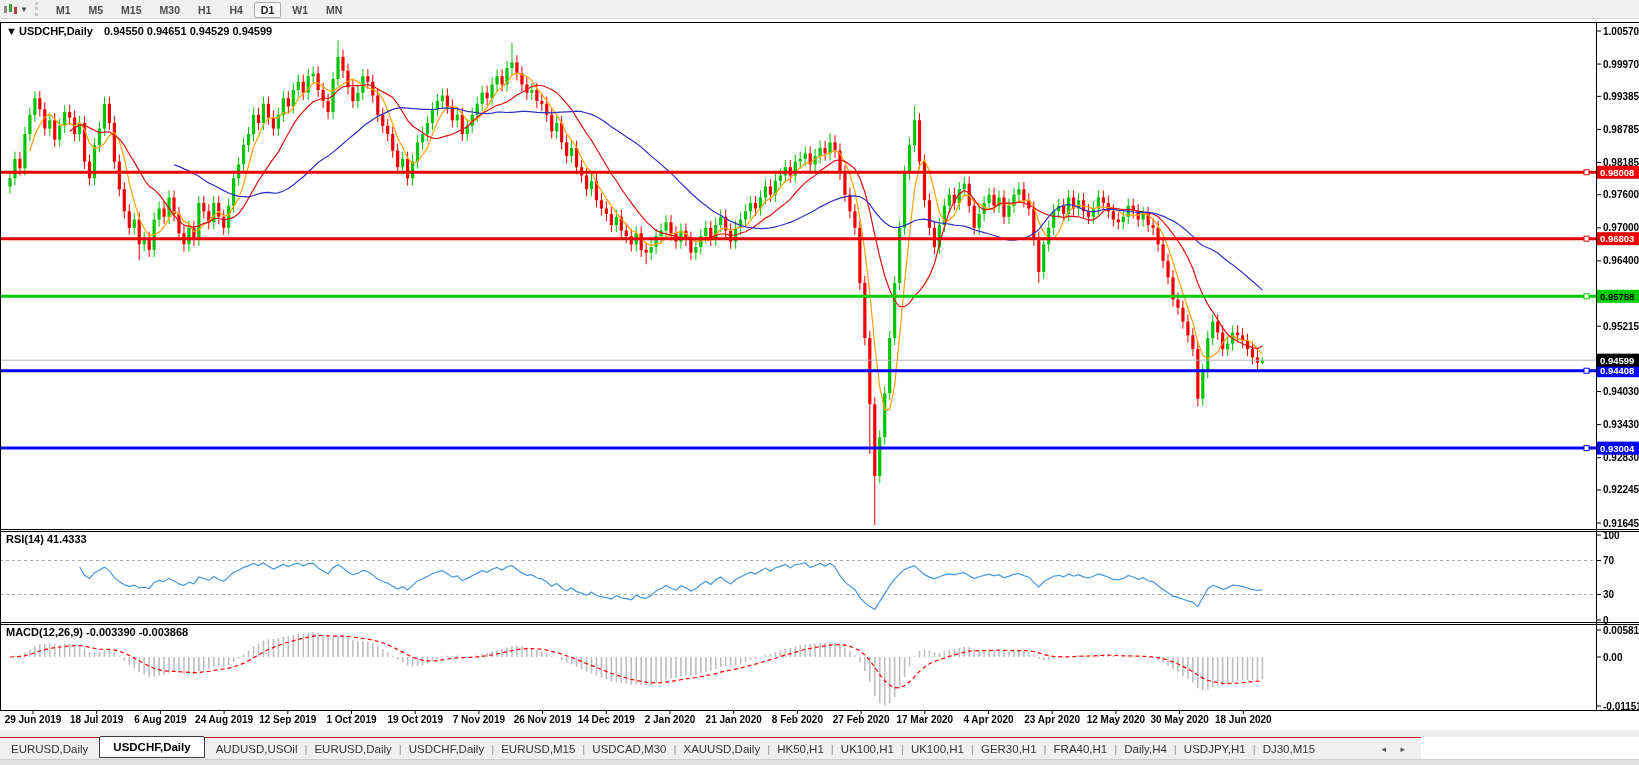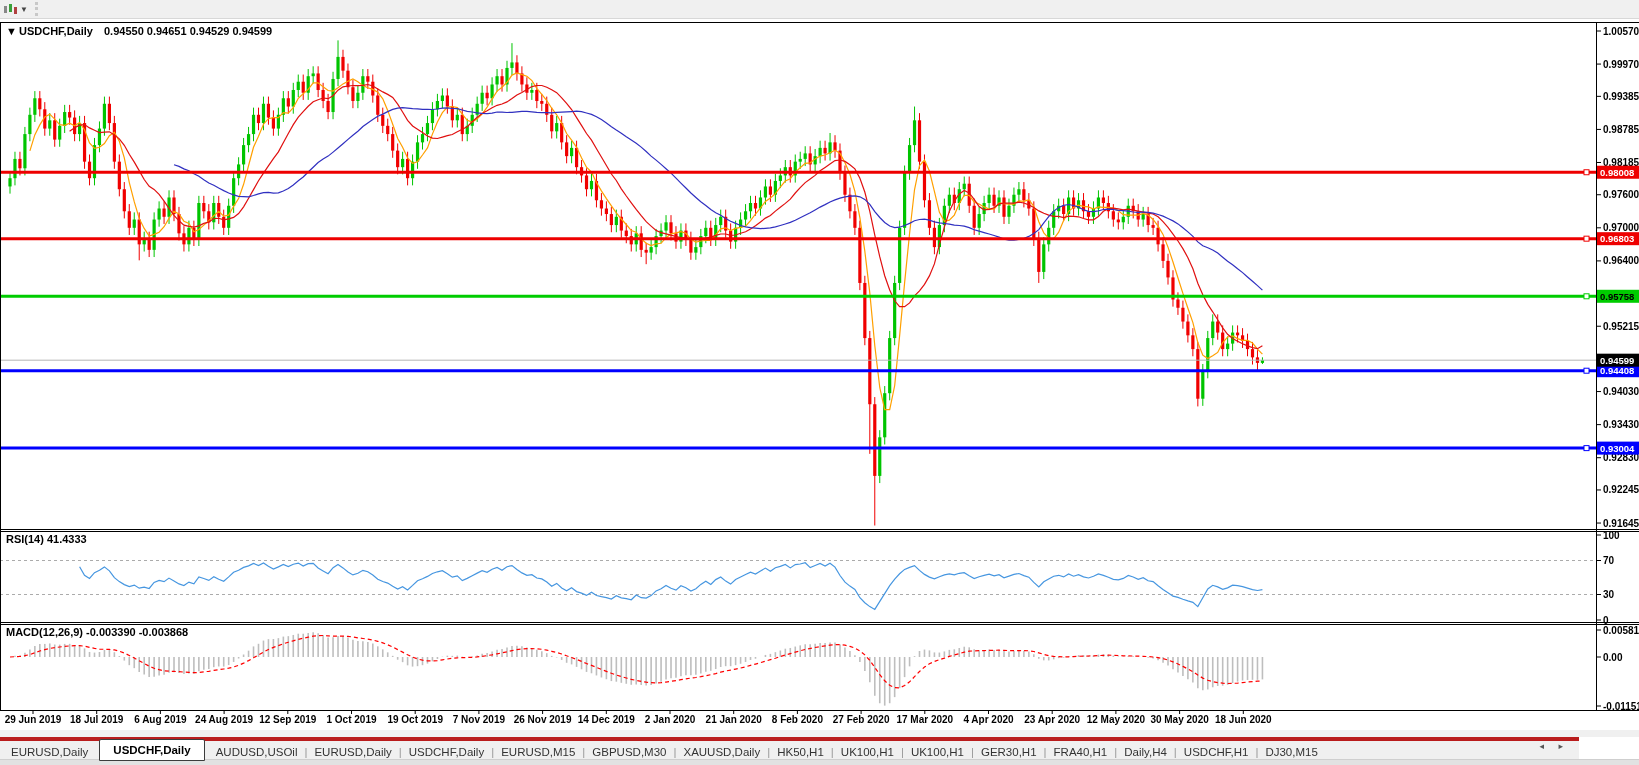--- a/index.html
+++ b/index.html
@@ -16,22 +16,22 @@
   .tf.active{background:#fbfbfb;border:1px solid #a8a8a8;color:#222}
   
   #chart-svg{position:absolute;left:0;top:18px}
   .ax{font:700 10px "Liberation Sans",sans-serif;fill:#000}
   .axlbl{font:700 9.5px "Liberation Sans",sans-serif}
   .ttl{font:700 11px "Liberation Sans",sans-serif;fill:#000}
   .dt{font:700 10px "Liberation Sans",sans-serif;fill:#000}
   
   #pretab{position:absolute;left:0;top:730px;width:1639px;height:7px;background:#f0f0f0}
   
-  #tabbar{position:absolute;left:0;top:737px;width:1579px;height:22px;background:#f0f0f0;
-          border-top:4px solid #b91c1c;display:flex;font-size:11.5px;color:#333}
+  #tabbar{position:absolute;left:0;top:737px;width:1421px;height:22px;background:#f0f0f0;
+          border-top:1px solid #b91c1c;display:flex;align-items:center;font-size:11.5px;color:#333}
   .tab{padding:2px 11px;white-space:nowrap}
   .tab.active{background:#fff;border:1px solid #3c3c3c;border-radius:2px 2px 0 0;font-weight:700;
               color:#000;margin-top:-4px;padding:4px 13px;position:relative;z-index:2}
   .tabsep{color:#999;margin:0 -4px}
   #tab-arrows{margin-left:auto;margin-right:10px;color:#555;font-size:9px;letter-spacing:6px}
   #bottomstrip{position:absolute;left:0;top:759px;width:1639px;height:6px;background:#e2e2e2;
                border-top:1px solid #cfcfcf}
 </style>
 </head>
 <body>
@@ -41,20 +41,21 @@
   <div id="toolbar">
     <span class="tbicon">
       <svg width="16" height="13">
         <rect x="2" y="3" width="3" height="7" fill="#888"></rect>
         <rect x="7" y="1" width="3" height="8" fill="#3aa03a"></rect>
         <rect x="12" y="4" width="3" height="7" fill="#b04040"></rect>
       </svg>
     </span>
     <span class="caret">▼</span>
     <span class="tbsep"></span>
+    <span id="tf-buttons"><span class="tf">M1</span><span class="tf">M5</span><span class="tf">M15</span><span class="tf">M30</span><span class="tf">H1</span><span class="tf">H4</span><span class="tf active">D1</span><span class="tf">W1</span><span class="tf">MN</span></span>
   </div>
 
   <svg id="chart-svg" width="1639" height="712">
     <g id="gen">
         <rect x="0" y="4" width="1639" height="688" fill="#fff"></rect>
         <g>
           <line x1="10" y1="153.0302000000005" x2="10" y2="175.63349999999983" stroke="#00C400" stroke-width="1"></line>
           <rect x="8.4" y="160.19710000000032" width="3.2" height="8.26949999999971" fill="#00C400"></rect>
           <line x1="14.969999999999999" y1="133.73470000000017" x2="14.969999999999999" y2="167.36400000000015" stroke="#00C400" stroke-width="1"></line>
           <rect x="13.37" y="140.90159999999997" width="3.2" height="19.295500000000345" fill="#00C400"></rect>
@@ -951,37 +952,37 @@
         <span class="tab">EURUSD,Daily</span>
         <span class="tab active">USDCHF,Daily</span>
         <span class="tab">AUDUSD,USOil</span>
         <span class="tabsep">|</span>
         <span class="tab">EURUSD,Daily</span>
         <span class="tabsep">|</span>
         <span class="tab">USDCHF,Daily</span>
         <span class="tabsep">|</span>
         <span class="tab">EURUSD,M15</span>
         <span class="tabsep">|</span>
-        <span class="tab">GBPUSD,M30</span>
+        <span class="tab">USDCAD,M30</span>
         <span class="tabsep">|</span>
         <span class="tab">XAUUSD,Daily</span>
         <span class="tabsep">|</span>
         <span class="tab">HK50,H1</span>
         <span class="tabsep">|</span>
         <span class="tab">UK100,H1</span>
         <span class="tabsep">|</span>
         <span class="tab">UK100,H1</span>
         <span class="tabsep">|</span>
         <span class="tab">GER30,H1</span>
         <span class="tabsep">|</span>
         <span class="tab">FRA40,H1</span>
         <span class="tabsep">|</span>
         <span class="tab">Daily,H4</span>
         <span class="tabsep">|</span>
-        <span class="tab">USDCHF,H1</span>
+        <span class="tab">USDJPY,H1</span>
         <span class="tabsep">|</span>
         <span class="tab">DJ30,M15</span>
       </span>
     <span id="tab-arrows">◂ ▸</span>
   </div>
 
   <div id="bottomstrip"></div>
 </div>
 
 </body></html>

